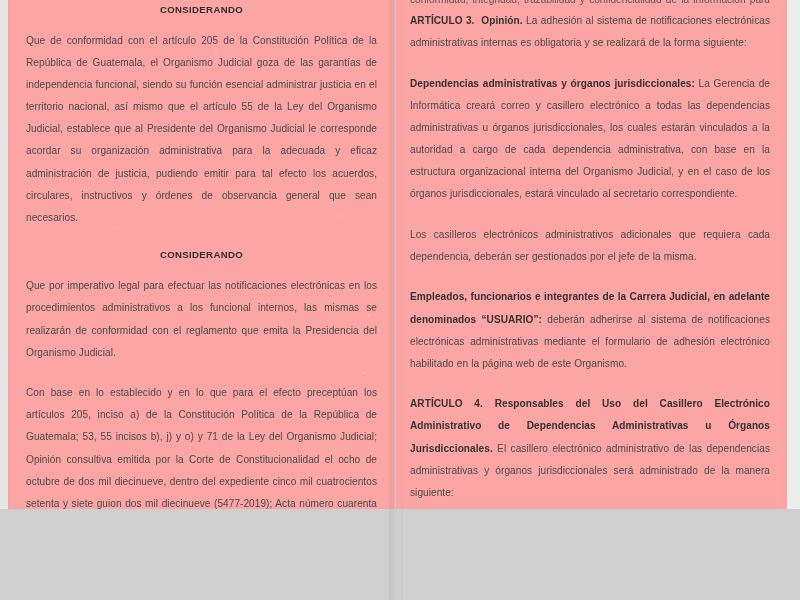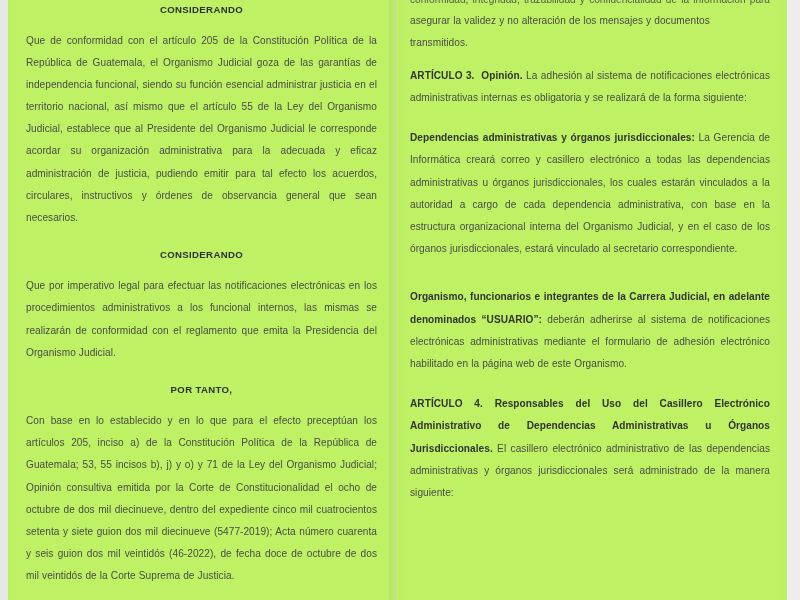--- a/index.html
+++ b/index.html
@@ -20,22 +20,22 @@
     position: relative;
     width: 800px;
     height: 600px;
     background: #cfcfcf;
     display: flex;
     overflow: hidden;
   }
 
   .page {
     position: relative;
-    height: 600px;
-    background: #bef264;
+    height: 509px;
+    background: #fca5a5;
     overflow: hidden;
     box-sizing: border-box;
   }
 
   
   .page-left {
     width: 396px;
     padding: 0 18px 0 26px;
     border-right: 1px solid #cdcdcd;
     box-shadow: inset 9px 0 0 -1px #e6e6e5, inset 12px 0 10px -10px rgba(0,0,0,.18);
@@ -149,21 +149,20 @@
       <p>Que de conformidad con el artículo 205 de la Constitución Política de la República de Guatemala, el Organismo Judicial goza de las garantías de independencia funcional, siendo su función esencial administrar justicia en el territorio nacional, así mismo que el artículo 55 de la Ley del Organismo Judicial, establece que al Presidente del Organismo Judicial le corresponde acordar su organización administrativa para la adecuada y eficaz administración de justicia, pudiendo emitir para tal efecto los acuerdos, circulares, instructivos y órdenes de observancia general que sean necesarios.</p>
 
       <div class="spacer-sm"></div>
 
       <div class="heading">CONSIDERANDO</div>
 
       <p>Que por imperativo legal para efectuar las notificaciones electrónicas en los procedimientos administrativos a los funcional internos, las mismas se realizarán de conformidad con el reglamento que emita la Presidencia del Organismo Judicial.</p>
 
       <div class="spacer-sm"></div>
 
-      <div class="heading">POR TANTO,</div>
 
       <p>Con base en lo establecido y en lo que para el efecto preceptúan los artículos 205, inciso a) de la Constitución Política de la República de Guatemala; 53, 55 incisos b), j) y o) y 71 de la Ley del Organismo Judicial; Opinión consultiva emitida por la Corte de Constitucionalidad el ocho de octubre de dos mil diecinueve, dentro del expediente cinco mil cuatrocientos setenta y siete guion dos mil diecinueve (5477-2019); Acta número cuarenta y seis guion dos mil veintidós (46-2022), de fecha doce de octubre de dos mil veintidós de la Corte Suprema de Justicia.</p>
 
       <div class="spacer-md"></div>
 
     </div>
 
     <div class="speckle" style="left:215px;top:52px;width:2px;height:2px;"></div>
     <div class="speckle" style="left:340px;top:215px;width:2px;height:2px;"></div>
     <div class="speckle" style="left:118px;top:228px;width:2px;height:2px;"></div>
@@ -172,34 +171,34 @@
     <div class="speckle" style="left:363px;top:372px;width:2px;height:2px;"></div>
   </div>
 
   <div class="page page-right">
     <div class="col-inner" style="top:0px;">
 
       <div class="clipped-line">
         <span>conformidad, integridad, trazabilidad y confidencialidad de la información para</span>
       </div>
 
-      <p class="flush">asegurar la validez y no alteración de los mensajes y documentos transmitidos.</p>
 
       <p><b>ARTÍCULO 3.</b>&nbsp;&nbsp;<b>Opinión.</b><span> La adhesión al sistema de notificaciones electrónicas administrativas internas es obligatoria y se realizará de la forma siguiente:</span></p>
 
       <div class="spacer-sm"></div>
 
       <p><b>Dependencias administrativas y órganos jurisdiccionales:</b><span> La Gerencia de Informática creará correo y casillero electrónico a todas las dependencias administrativas u órganos jurisdiccionales, los cuales estarán vinculados a la autoridad a cargo de cada dependencia administrativa, con base en la estructura organizacional interna del Organismo Judicial, y en el caso de los órganos jurisdiccionales, estará vinculado al secretario correspondiente.</span></p>
 
       <div class="spacer-sm"></div>
 
-
-      <div class="spacer-sm"></div>
-
-      <p><b>Organismo, funcionarios e integrantes de la Carrera Judicial, en adelante denominados “USUARIO”:</b><span> deberán adherirse al sistema de notificaciones electrónicas administrativas mediante el formulario de adhesión electrónico habilitado en la página web de este Organismo.</span></p>
+      <p>Los casilleros electrónicos administrativos adicionales que requiera cada dependencia, deberán ser gestionados por el jefe de la misma.</p>
+
+      <div class="spacer-sm"></div>
+
+      <p><b>Empleados, funcionarios e integrantes de la Carrera Judicial, en adelante denominados “USUARIO”:</b><span> deberán adherirse al sistema de notificaciones electrónicas administrativas mediante el formulario de adhesión electrónico habilitado en la página web de este Organismo.</span></p>
 
       <div class="spacer-sm"></div>
 
       <p><b>ARTÍCULO 4. Responsables del Uso del Casillero Electrónico Administrativo de Dependencias Administrativas u Órganos Jurisdiccionales.</b><span> El casillero electrónico administrativo de las dependencias administrativas y órganos jurisdiccionales será administrado de la manera siguiente:</span></p>
 
       <div class="spacer-sm"></div>
 
       <p class="last"></p>
     </div>
 

